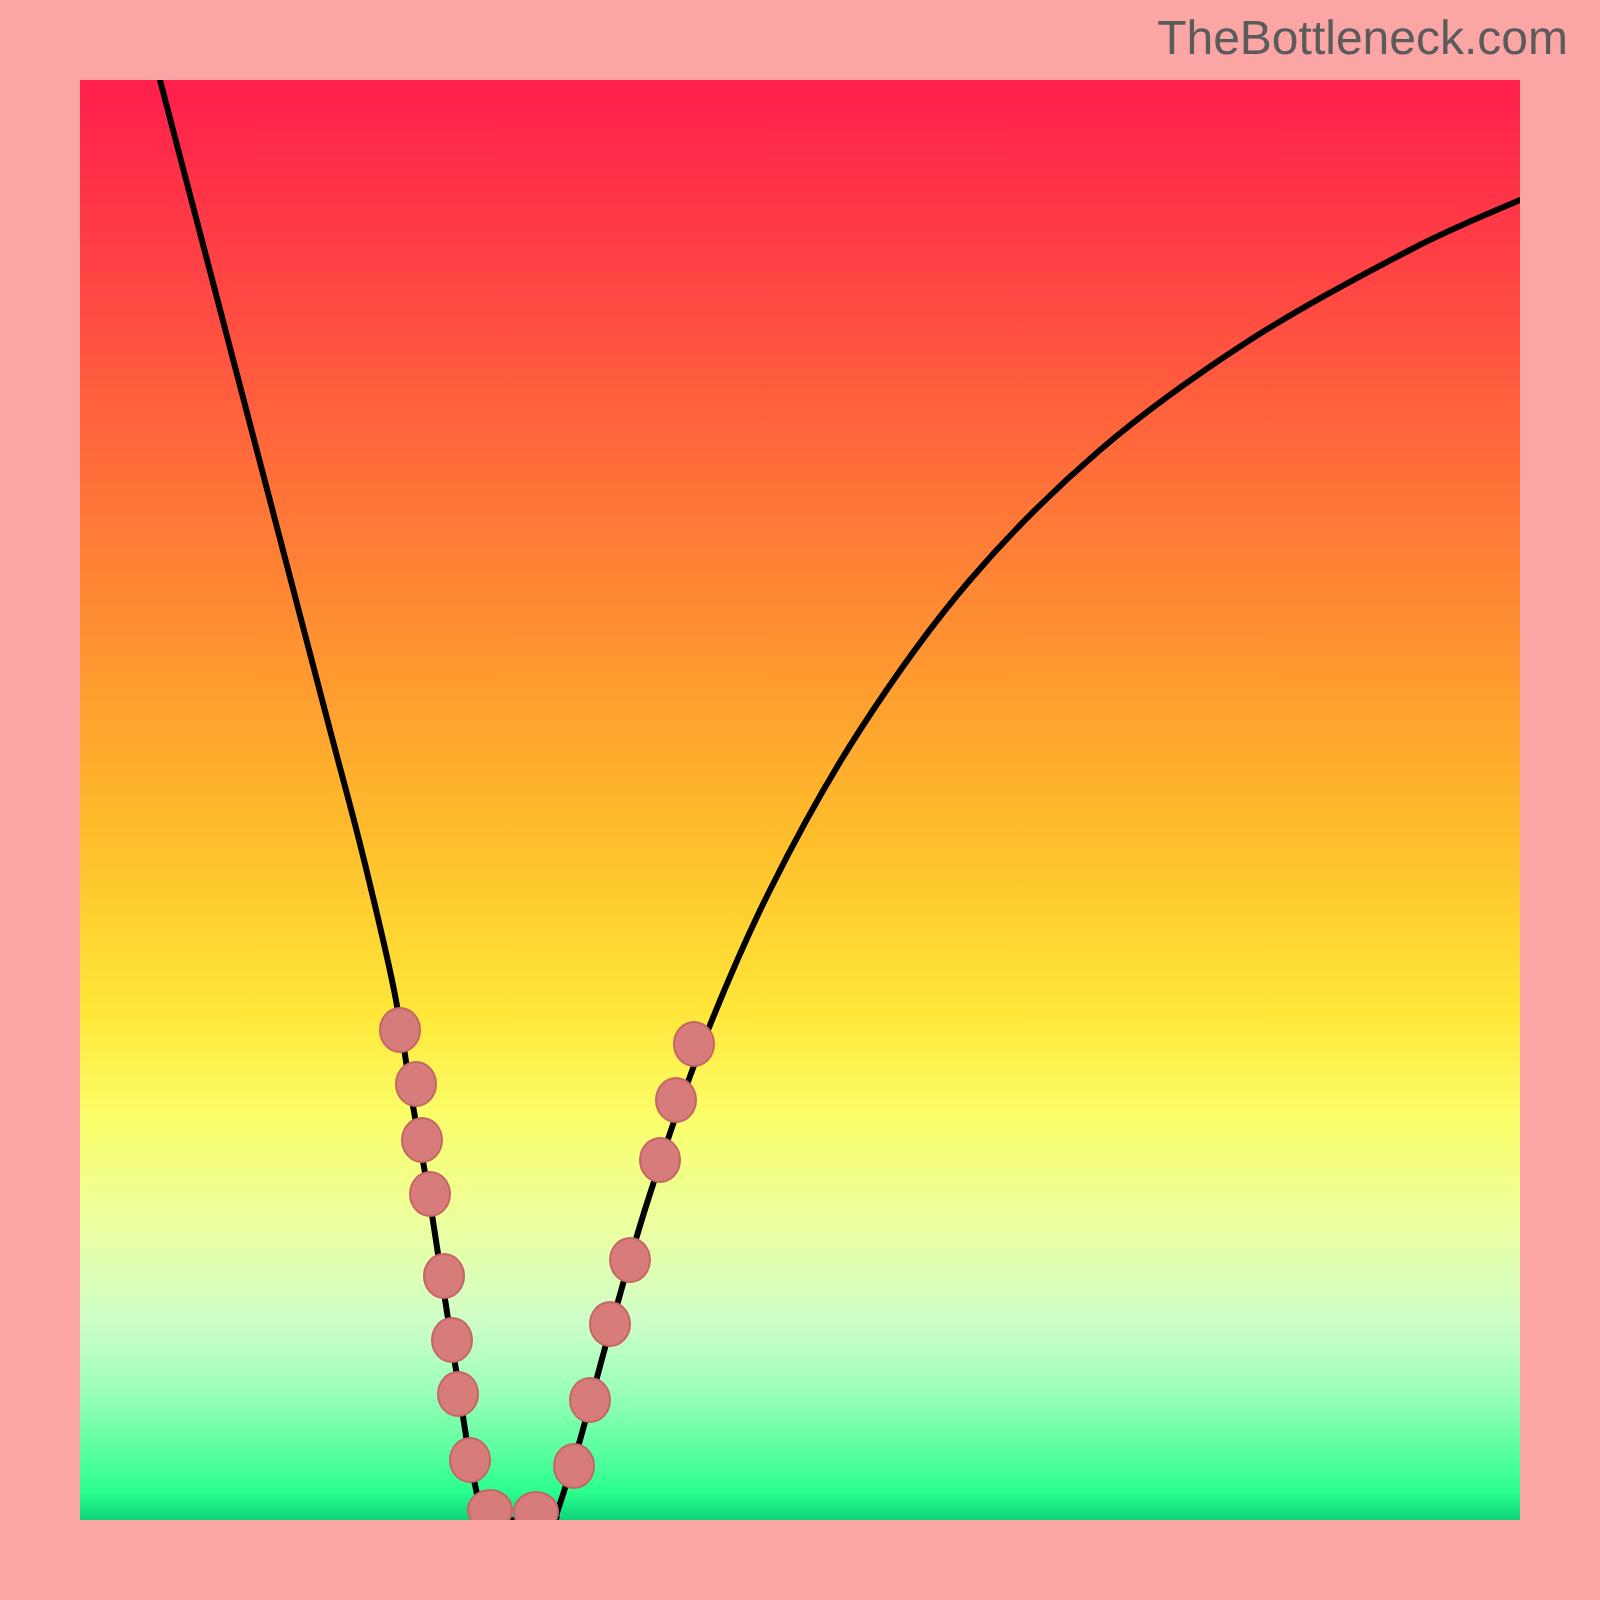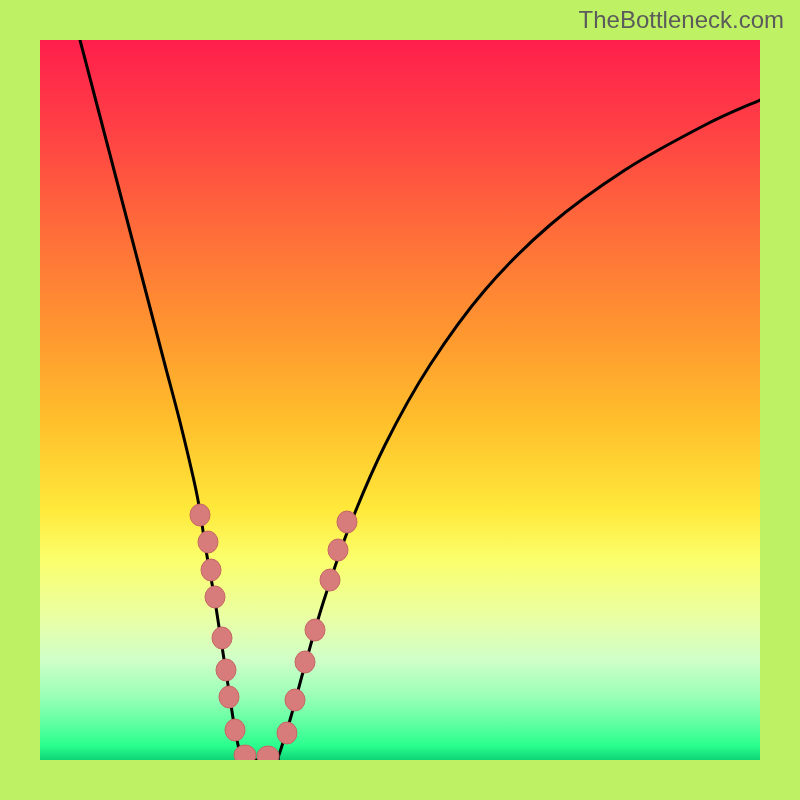--- a/index.html
+++ b/index.html
@@ -10,21 +10,21 @@
     background: #000;
     overflow: hidden;
     font-family: Arial, Helvetica, sans-serif;
   }
   .frame {
     position: absolute;
     top: 0;
     left: 0;
     width: 800px;
     height: 800px;
-    background: #bef264;
+    background: #fca5a5;
   }
   .plot {
     position: absolute;
     top: 40px;
     left: 40px;
     width: 720px;
     height: 720px;
     background: linear-gradient(
       to bottom,
       #ff1f4c 0%,

